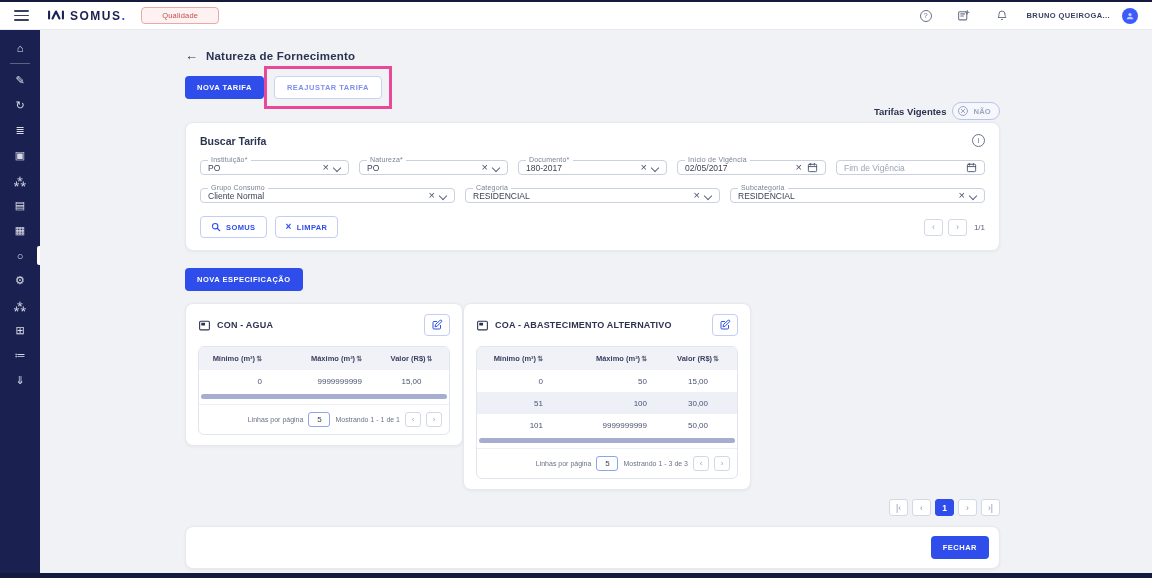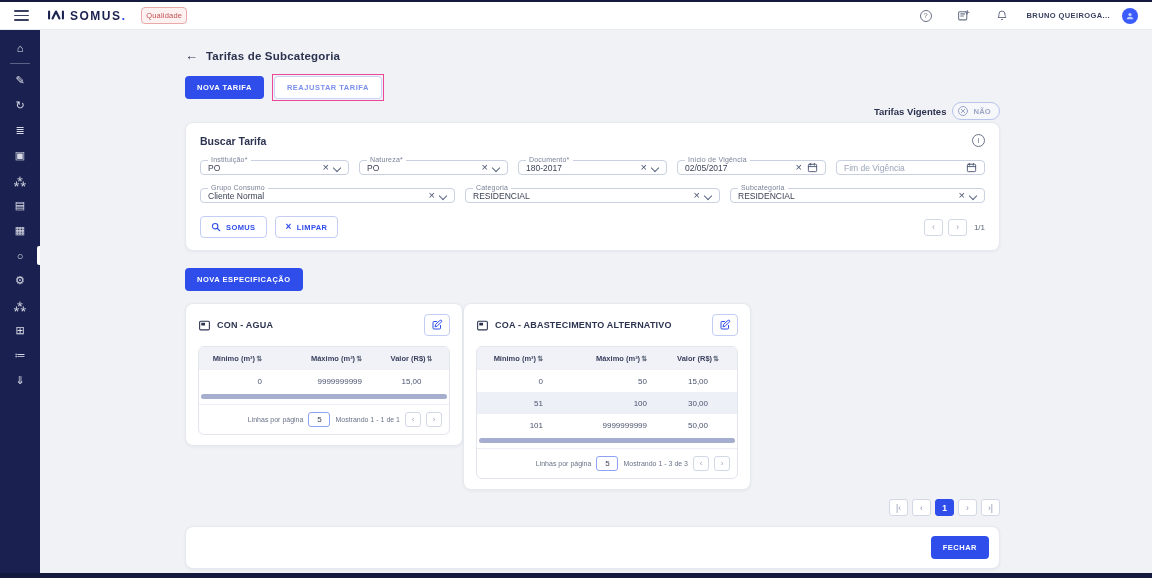--- a/index.html
+++ b/index.html
@@ -13,21 +13,21 @@
   
   .header { position:absolute; top:2px; left:0; width:1152px; height:28px; background:#fff;
     border-bottom:1px solid #e9eaef; display:flex; align-items:center; padding:0 14px; z-index:20; }
   .hamburger { width:15px; display:flex; flex-direction:column; gap:3px; cursor:pointer; }
   .hamburger span { height:1.6px; background:#3a4160; border-radius:1px; }
   .logo { display:flex; align-items:baseline; margin-left:18px; }
   .logo-mark { margin-right:5px; transform:translateY(1px); }
   .logo-text { font-size:12px; font-weight:bold; letter-spacing:1.5px; color:#1a2150; }
   .logo-dot { color:#2f4dea; font-weight:bold; font-size:13px; }
   .env-badge { margin-left:16px; font-size:7.5px; color:#c25353; background:#fdf1f1;
-    border:1px solid #e8a9a9; border-radius:4px; padding:3px 4px; letter-spacing:.2px; }
+    border:1px solid #e8a9a9; border-radius:4px; padding:3px 20px; letter-spacing:.2px; }
   .header-right { margin-left:auto; display:flex; align-items:center; gap:24px; }
   .hicon { width:14px; height:14px; display:flex; align-items:center; justify-content:center; cursor:pointer; }
   .q-circle { width:12px; height:12px; border:1px solid #6a7388; border-radius:50%;
     font-size:7.5px; color:#6a7388; display:flex; align-items:center; justify-content:center; }
   .user-name { font-size:7.5px; font-weight:bold; letter-spacing:.4px; color:#3a4160; margin-left:-6px; }
   .avatar { width:16px; height:16px; border-radius:50%; background:#3b5bfd;
     display:flex; align-items:center; justify-content:center; margin-left:-12px; }
 
   
   .sidebar { position:absolute; top:30px; left:0; bottom:5px; width:40px; background:#1a2150;
@@ -45,21 +45,21 @@
 
   .page-title-row { display:flex; align-items:center; gap:8px; }
   .back-arrow { font-size:13px; color:#2b3350; cursor:pointer; }
   .page-title { font-size:11.5px; font-weight:bold; color:#2b3350; letter-spacing:.2px; }
 
   .actions-row { display:flex; align-items:center; margin-top:11px; height:26px; }
   .btn { border:none; border-radius:4px; font-family:inherit; font-weight:bold; font-size:7.5px;
     letter-spacing:.5px; cursor:pointer; }
   .btn-primary { background:#2f4dea; color:#fff; padding:7px 12px; }
   .btn-outline-white { background:#fff; color:#7c8fee; border:1px solid #c9d3f3; padding:6px 12px; }
-  .annotation-box { border:1px solid #ec4899; padding:1px; margin-left:8px; display:inline-block; }
+  .annotation-box { border:3px solid #ec4899; padding:7px; display:inline-block; }
 
   .toggle-row { display:flex; justify-content:flex-end; align-items:center; gap:6px; margin-top:2px; height:18px; }
   .toggle-label { font-size:9.5px; font-weight:bold; color:#2b3350; }
   .toggle-pill { display:flex; align-items:center; gap:4px; border:1px solid #b9c4ea; border-radius:10px;
     padding:2px 8px 2px 4px; cursor:pointer; background:#f6f7fb; }
   .toggle-pill .t-text { font-size:7.5px; font-weight:bold; color:#9aa5c5; letter-spacing:.3px; }
 
   
   .card { background:#fff; border:1px solid #e7e9f0; border-radius:8px;
     box-shadow:0 1px 3px rgba(40,50,90,.06); }
@@ -223,21 +223,21 @@
   </div>
   <div class="side-item">
     <span class="glyph">⇓</span>
   </div>
 </div>
 
 <div class="content">
 
   <div class="page-title-row">
     <span class="back-arrow">←</span>
-    <span class="page-title">Tarifas de Subcategoria</span>
+    <span class="page-title">Natureza de Fornecimento</span>
   </div>
 
   <div class="actions-row">
     <button class="btn btn-primary">NOVA TARIFA</button>
     <span class="annotation-box">
       <button class="btn btn-outline-white">REAJUSTAR TARIFA</button>
     </span>
   </div>
 
   <div class="toggle-row">

